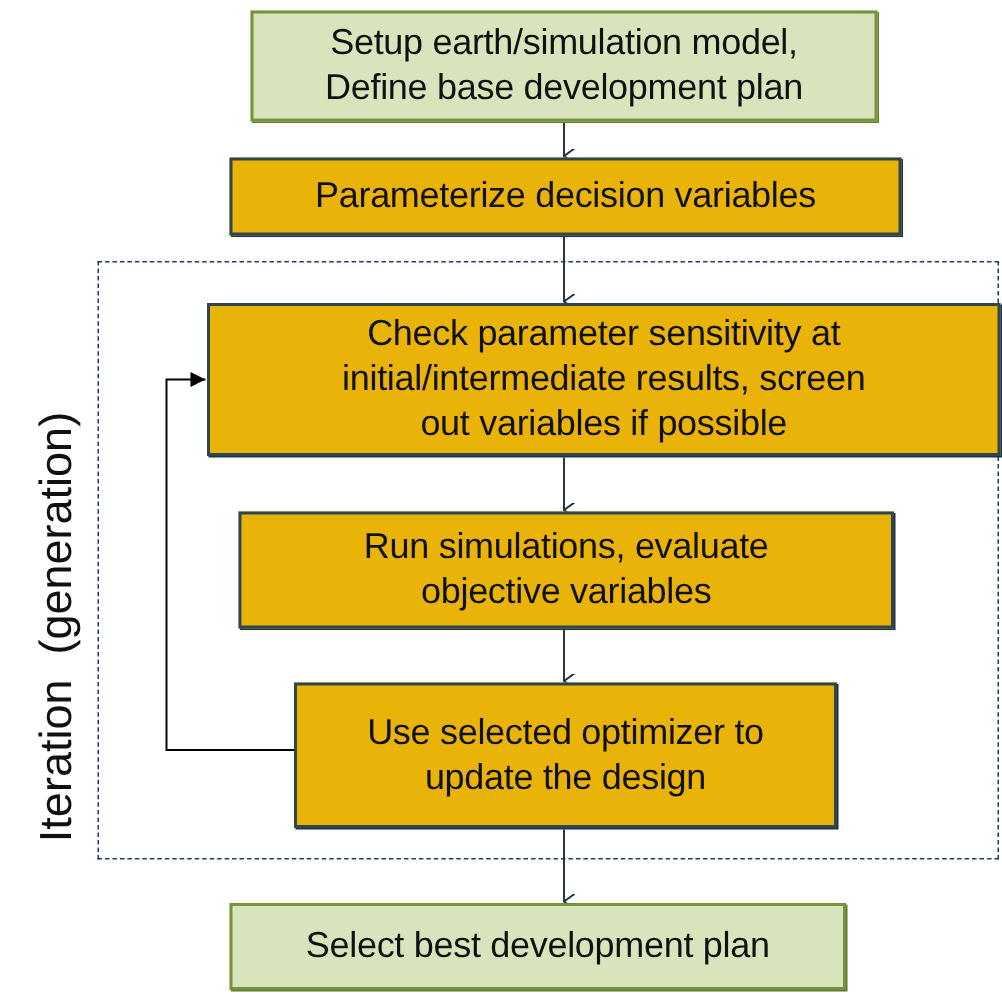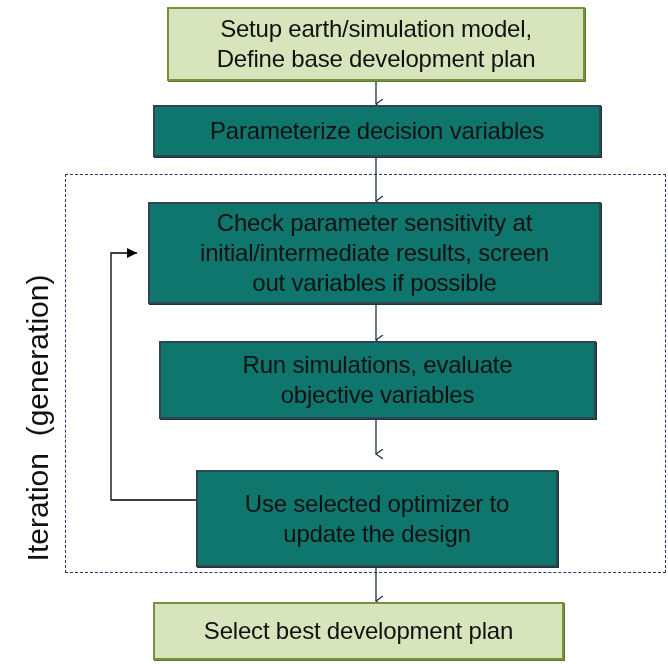--- a/index.html
+++ b/index.html
@@ -26,29 +26,29 @@
       line-height: 30px;
       letter-spacing: -0.2px;
     }
     .box span { white-space: pre-line; }
     .green {
       background: #d7e4bc;
       border: 2px solid #76923c;
       box-shadow: 1px 1px 0 #5f7a2c;
     }
     .beige {
-      background: #0f766e;
+      background: #eab308;
       border: 2px solid #2e4652;
       box-shadow: 1px 1px 0 #1e3340;
     }
     #b1 { left: 167px; top: 7px;   width: 418px; height: 74px; }
     #b2 { left: 153px; top: 105px; width: 448px; height: 52px; }
-    #b3 { left: 148px; top: 202px; width: 453px; height: 102px; }
+    #b3 { left: 138px; top: 202px; width: 529px; height: 102px; }
     #b4 { left: 159px; top: 341px; width: 437px; height: 78px; }
-    #b5 { left: 196px; top: 470px; width: 362px; height: 97px; }
+    #b5 { left: 196px; top: 455px; width: 362px; height: 97px; }
     #b6 { left: 153px; top: 602px; width: 411px; height: 58px; }
 
     #frame {
       position: absolute;
       left: 65px; top: 174px;
       width: 601px; height: 399px;
       box-sizing: border-box;
       border: 1.5px dashed #1f3a6e;
     }
     #side-label {

